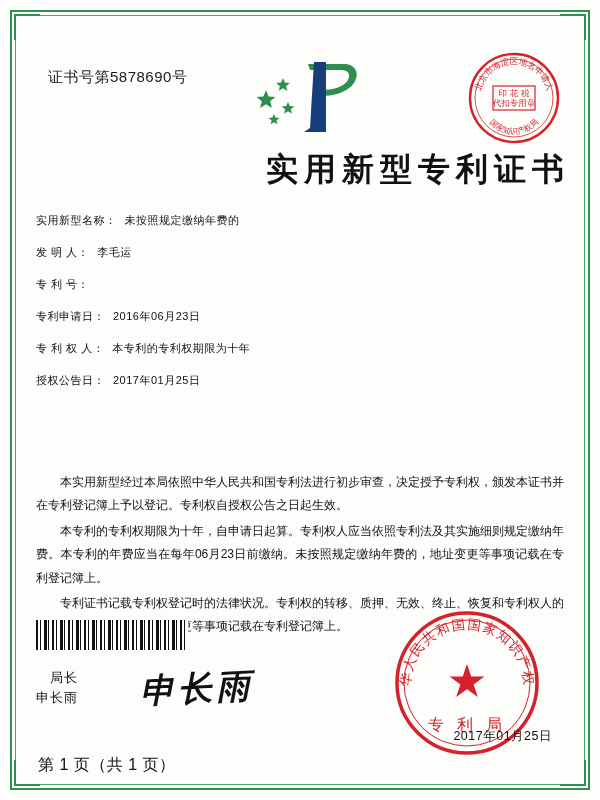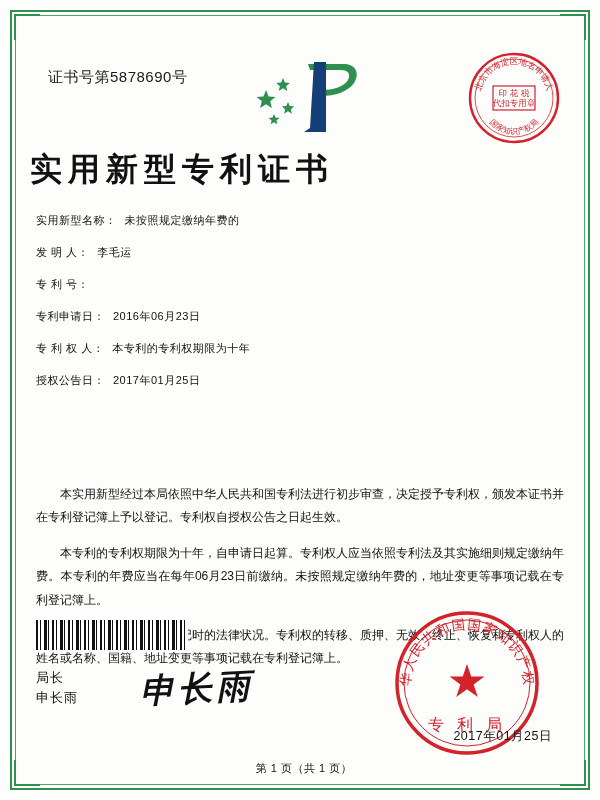--- a/index.html
+++ b/index.html
@@ -90,21 +90,21 @@
     height: 96px;
   }
   .seal-top svg { display: block; }
 
   
   .title {
     position: absolute;
     left: 0;
     right: 0;
     top: 120px;
-    text-align: left;
+    text-align: right;
     font-family: "DejaVu Serif", "Liberation Serif", serif;
     font-size: 32px;
     font-weight: bold;
     color: #111;
     letter-spacing: 6px;
   }
 
   
   .fields {
     position: absolute;
@@ -133,21 +133,21 @@
     position: absolute;
     left: 6px;
     right: 6px;
     top: 443px;
     font-size: 12px;
     line-height: 1.95;
     color: #111;
     text-align: justify;
   }
   .paras p {
-    margin: 12px 0 2px 0;
+    margin: 0 0 2px 0;
     text-indent: 24px;
   }
 
   
   .barcode {
     position: absolute;
     left: 6px;
     top: 592px;
     width: 152px;
     height: 30px;
@@ -161,21 +161,21 @@
 
   
   .sign-block {
     position: absolute;
     left: 6px;
     top: 640px;
     font-size: 13px;
     color: #111;
     line-height: 1.5;
   }
-  .sign-block .line { letter-spacing: 1px; }
+  .sign-block .line { letter-spacing: 1px; text-align: right; }
 
   .handwriting {
     position: absolute;
     left: 110px;
     top: 638px;
     font-family: "DejaVu Serif", "Liberation Serif", serif;
     font-size: 34px;
     font-style: italic;
     font-weight: bold;
     color: #111;
@@ -201,22 +201,22 @@
     color: #111;
     letter-spacing: 0.5px;
   }
 
   
   .footer {
     position: absolute;
     left: 8px;
     right: 0;
     bottom: -4px;
-    text-align: center;
-    font-size: 11px;
+    text-align: left;
+    font-size: 16px;
     color: #111;
     letter-spacing: 0.5px;
   }
 </style>
 </head>
 <body>
 
 <div class="page">
 
   <div class="frame-outer"></div>

